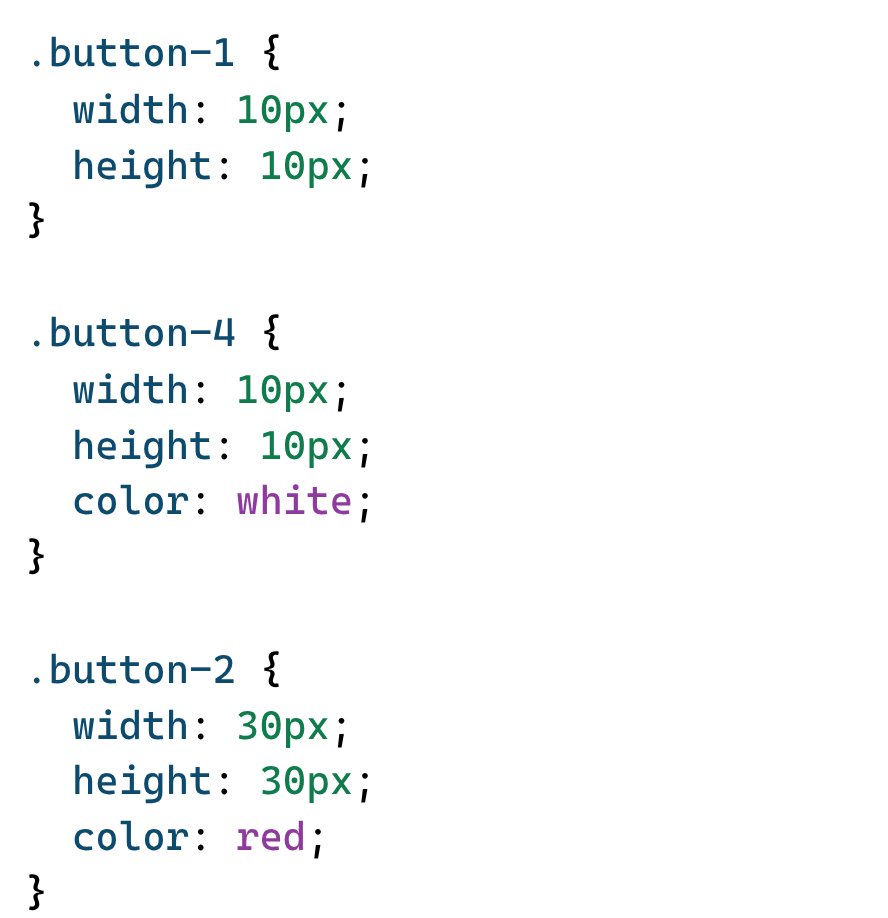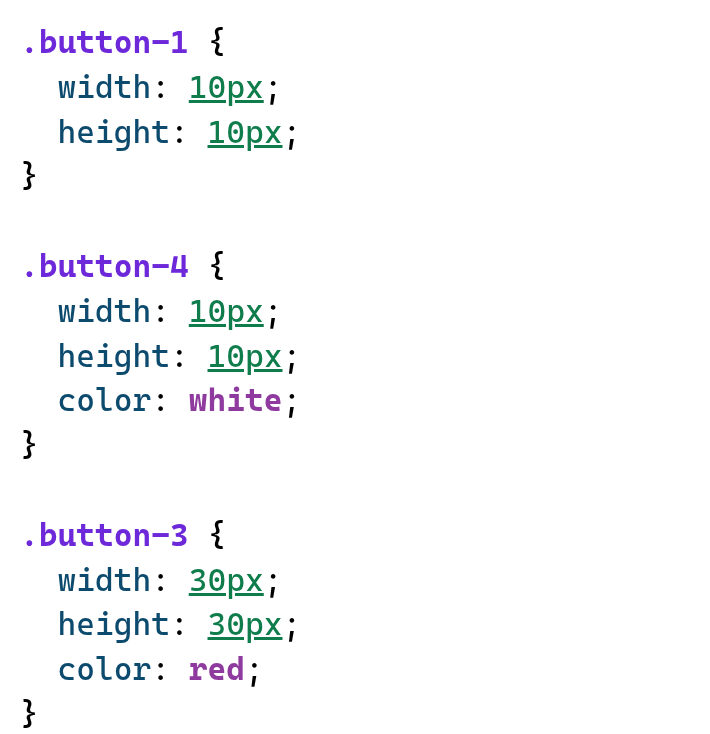--- a/index.html
+++ b/index.html
@@ -10,56 +10,53 @@
       padding: 20px;
       margin: 0;
       color: #000000;
     }
     pre {
       margin: 0;
       font-family: inherit;
       white-space: pre;
     }
     .selector {
-      color: #6d28d9;
-      font-weight: bold;
+      color: #0c4a6e;
     }
     .brace {
       color: #000000;
     }
     .property {
       color: #0c4a6e;
     }
     .colon {
       color: #000000;
     }
     .number {
       color: #0f7c4c;
-      text-decoration: underline;
     }
     .color-value {
       color: #8f3a9f;
-      font-weight: bold;
     }
     .semi {
       color: #000000;
     }
   </style>
 </head>
 <body>
 
 <pre id="code"><span class="selector">.button-1</span><span class="brace"> {</span>
   <span class="property">width</span><span class="colon">: </span><span class="number">10px</span><span class="semi">;</span>
   <span class="property">height</span><span class="colon">: </span><span class="number">10px</span><span class="semi">;</span>
 <span class="brace">}</span>
 
 <span class="selector">.button-4</span><span class="brace"> {</span>
   <span class="property">width</span><span class="colon">: </span><span class="number">10px</span><span class="semi">;</span>
   <span class="property">height</span><span class="colon">: </span><span class="number">10px</span><span class="semi">;</span>
   <span class="property">color</span><span class="colon">: </span><span class="color-value">white</span><span class="semi">;</span>
 <span class="brace">}</span>
 
-<span class="selector">.button-3</span><span class="brace"> {</span>
+<span class="selector">.button-2</span><span class="brace"> {</span>
   <span class="property">width</span><span class="colon">: </span><span class="number">30px</span><span class="semi">;</span>
   <span class="property">height</span><span class="colon">: </span><span class="number">30px</span><span class="semi">;</span>
   <span class="property">color</span><span class="colon">: </span><span class="color-value">red</span><span class="semi">;</span>
 <span class="brace">}</span>
 </pre>
 
 </body></html>

